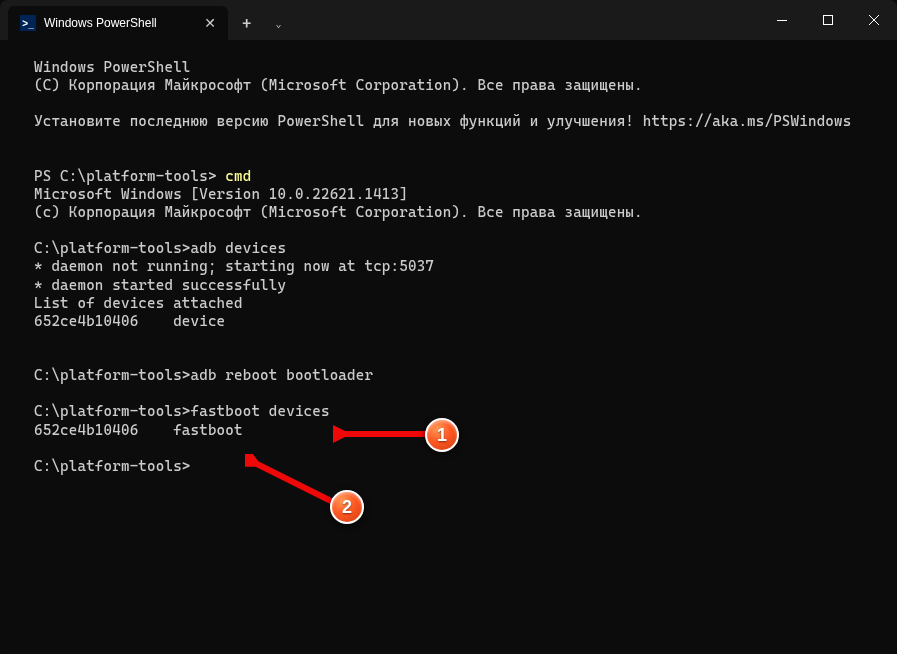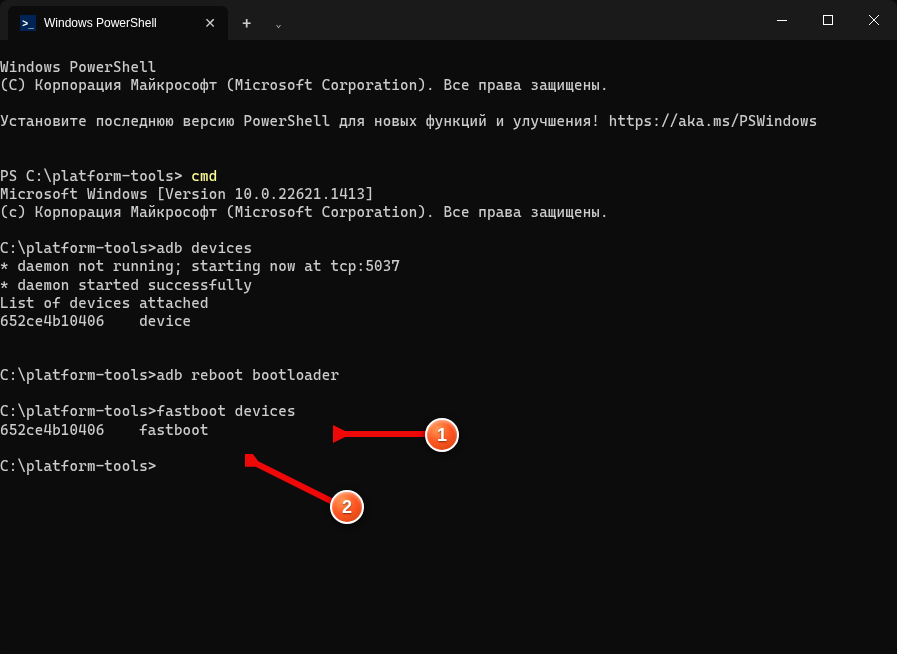--- a/index.html
+++ b/index.html
@@ -89,21 +89,21 @@
     .win-btn {
       width: 46px;
       display: flex;
       align-items: center;
       justify-content: center;
       color: #ffffff;
       cursor: pointer;
       font-family: 'Segoe UI', sans-serif;
     }
     .terminal {
-      padding: 18px 0;
+      padding: 18px 34px;
       color: #cccccc;
       font-size: 14.5px;
       line-height: 1.25;
       white-space: pre;
       letter-spacing: 0.2px;
     }
     .accent { color: #fdfd96; }
     .link { color: #cccccc; }
     .annotation-layer {
       position: absolute;

